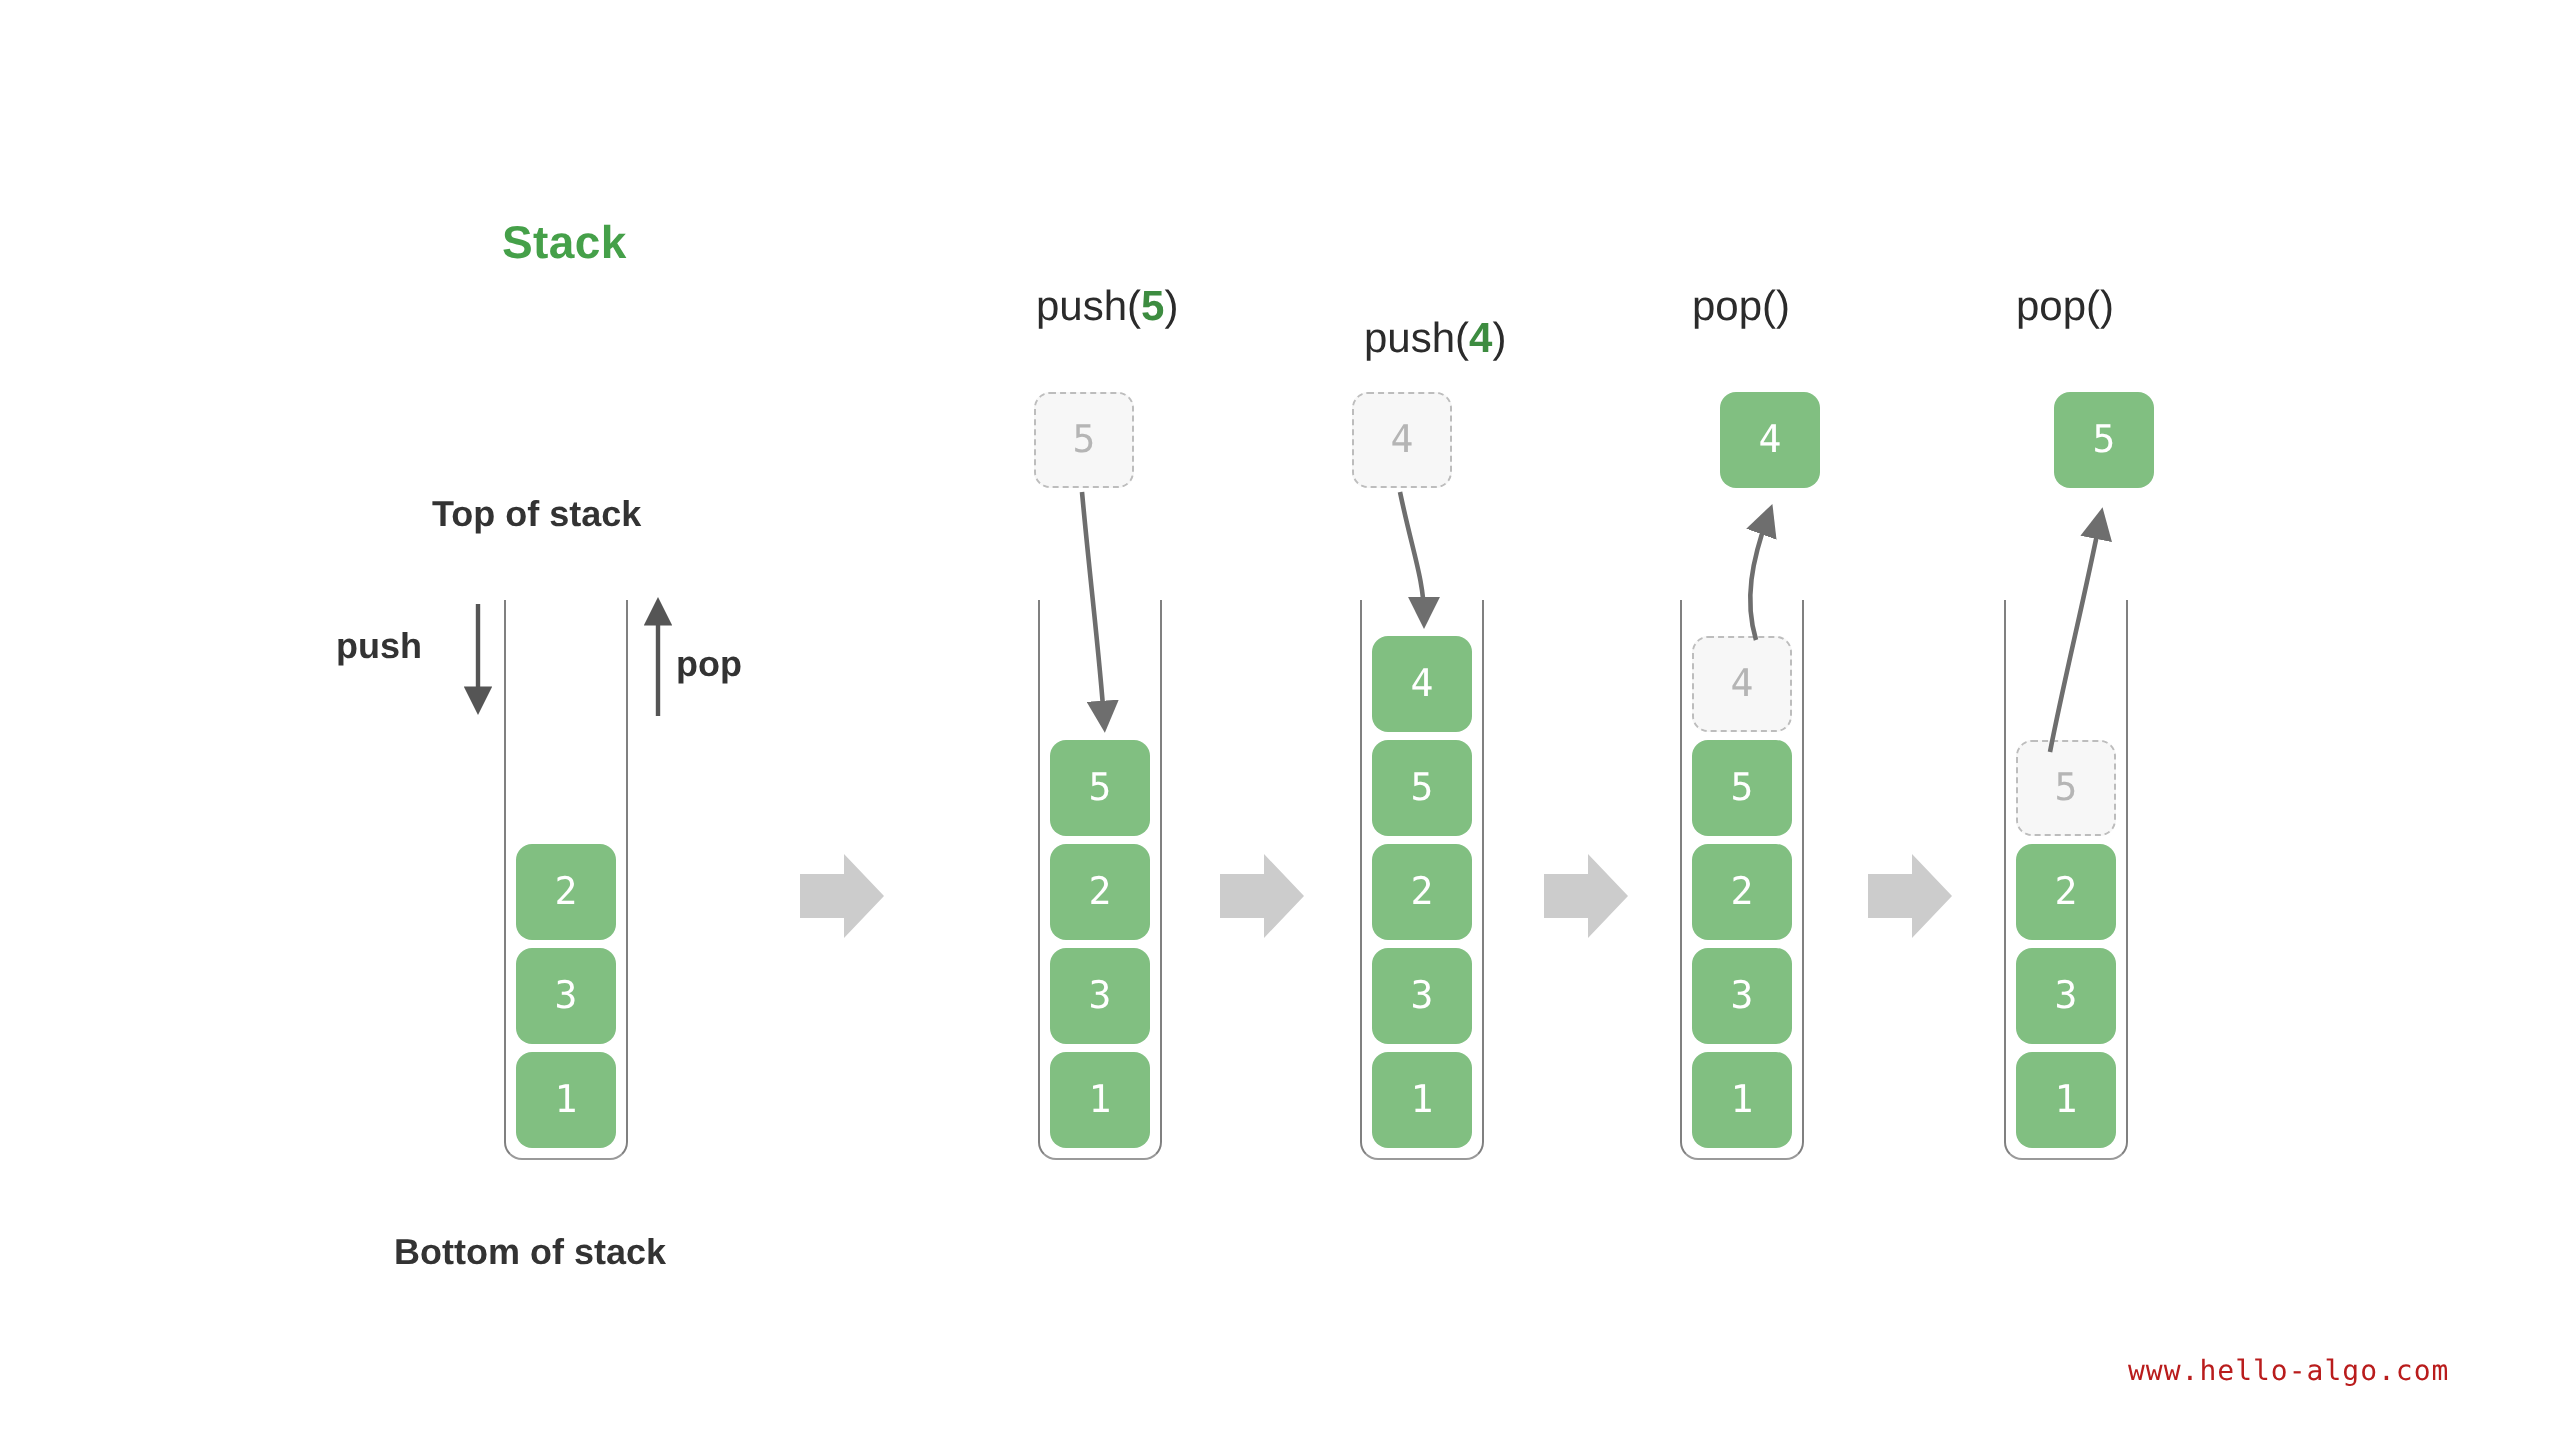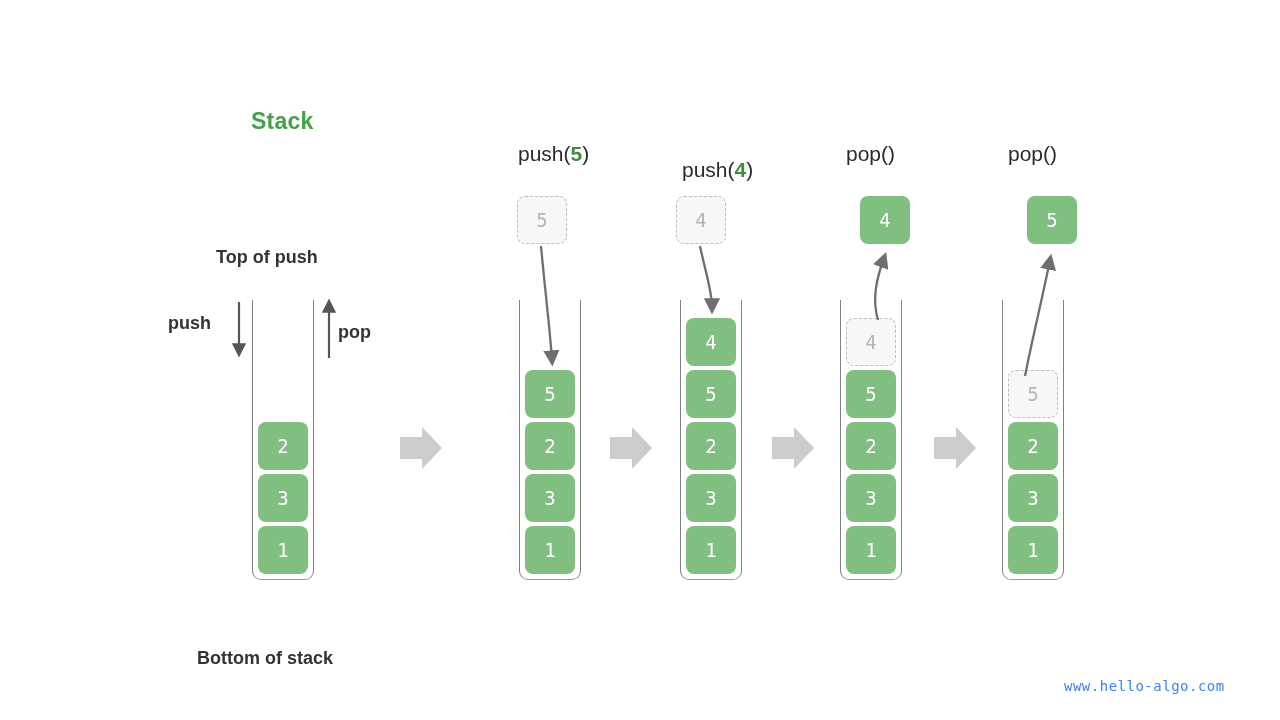--- a/index.html
+++ b/index.html
@@ -34,40 +34,40 @@
     letter-spacing: 0.2px;
   }
   .label-bold {
     position: absolute;
     font-size: 18px;
     font-weight: bold;
     color: #333333;
     white-space: nowrap;
   }
   .label-top     { left: 216px; top: 247px; }
-  .label-bottom  { left: 197px; top: 616px; margin-top: 32px; }
+  .label-bottom  { left: 197px; top: 616px; }
   .label-push    { left: 168px; top: 313px; }
   .label-pop     { left: 338px; top: 322px; }
 
   .op-label {
     position: absolute;
     font-family: Liberation Sans, sans-serif;
     font-size: 21px;
     color: #2b2b2b;
     white-space: nowrap;
   }
   .op-label .num { color: #3d8c40; font-weight: bold; }
 
   .watermark {
     position: absolute;
     left: 1064px;
     top: 678px;
     font-family: "DejaVu Sans Mono", monospace;
     font-size: 14px;
-    color: #3b82f6;
+    color: #b91c1c;
     letter-spacing: 0.5px;
     white-space: nowrap;
   }
 
   
   .stack-col {
     position: absolute;
     width: 62px;
   }
   .container-u {
@@ -131,21 +131,21 @@
     pointer-events: none;
   }
 </style>
 </head>
 <body>
 
 <div class="canvas">
 
   <div class="stack-title">Stack</div>
 
-  <div class="label-bold label-top">Top of push</div>
+  <div class="label-bold label-top">Top of stack</div>
   <div class="label-bold label-bottom">Bottom of stack</div>
   <div class="label-bold label-push">push</div>
   <div class="label-bold label-pop">pop</div>
 
   <div class="op-label" style="left:518px; top:142px;"><span>push(</span><span class="num">5</span><span>)</span></div>
   <div class="op-label" style="left:682px; top:158px;"><span>push(</span><span class="num">4</span><span>)</span></div>
   <div class="op-label" style="left:846px; top:142px;"><span>pop()</span><span class="num"></span><span></span></div>
   <div class="op-label" style="left:1008px; top:142px;"><span>pop()</span><span class="num"></span><span></span></div>
 
   <div class="stack-col" style="left:252px; top:300px;">

